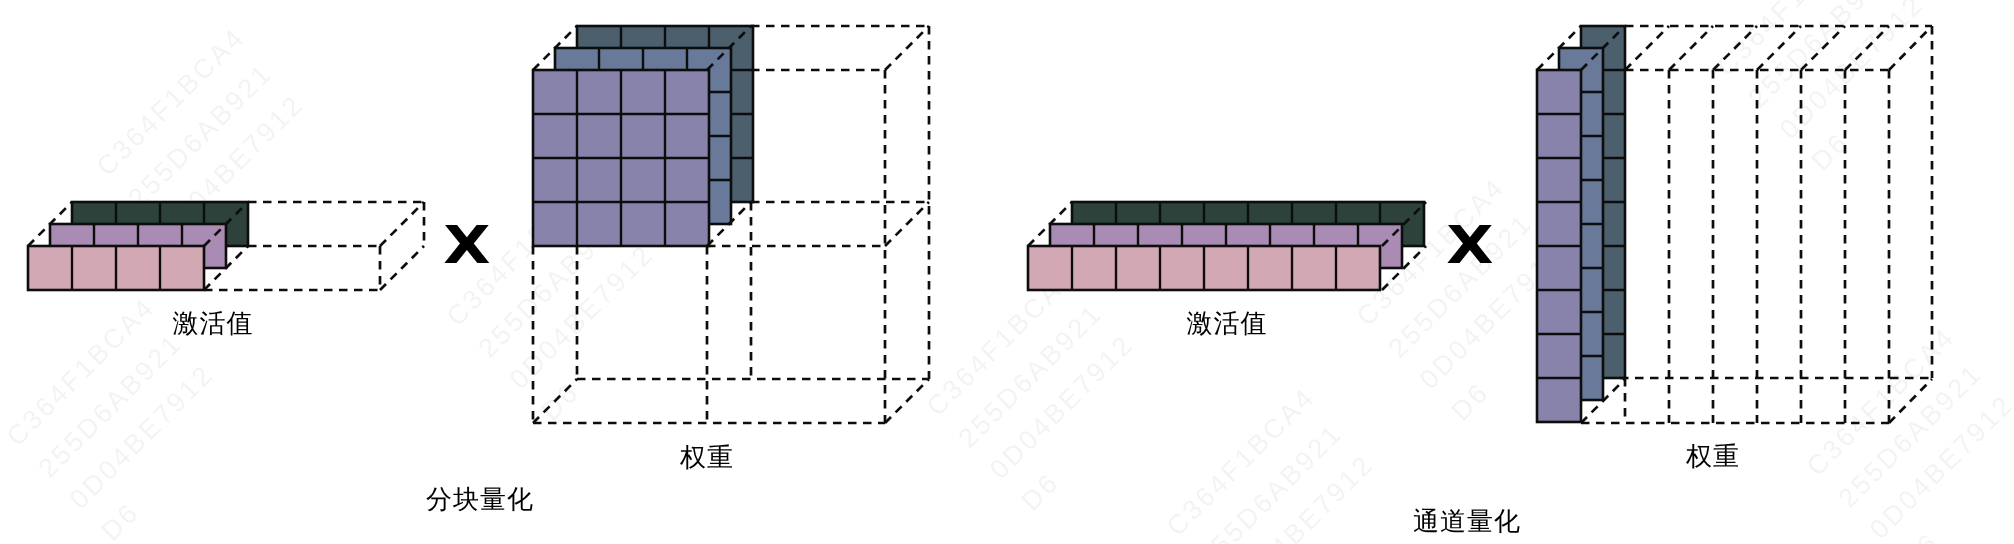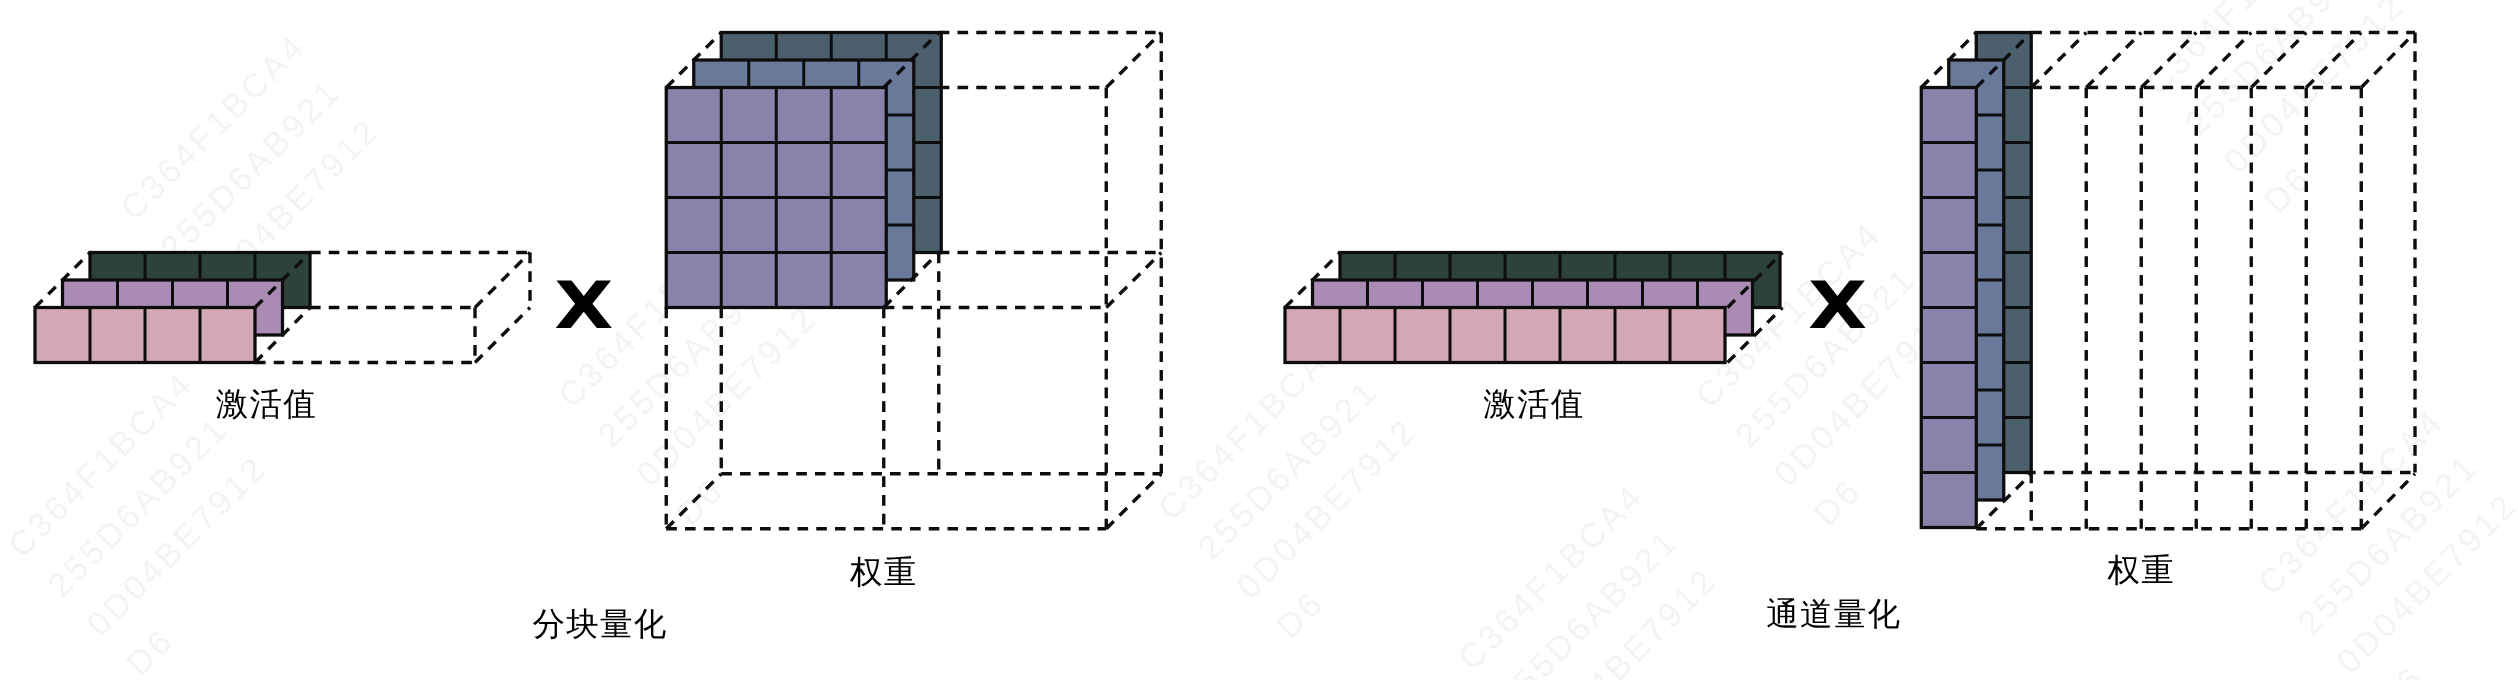--- a/index.html
+++ b/index.html
@@ -32,21 +32,21 @@
     position:absolute;z-index:3;
     transform:translateX(-50%) scaleX(1.18);
     color:#000;font-size:52px;font-weight:900;
     font-family:"DejaVu Sans","Liberation Sans",sans-serif;
   }
   .lbl-act-left  {left:213px; top:306px;}
   .lbl-wt-left   {left:707px; top:440px;}
   .lbl-title-left{left:480px; top:482px;}
   .lbl-act-right {left:1227px;top:306px;}
   .lbl-wt-right  {left:1713px;top:439px;}
-  .lbl-title-right{left:1467px;top:474px;}
+  .lbl-title-right{left:1467px;top:504px;}
   .x-left  {left:467px; top:215px;}
   .x-right {left:1470px;top:215px;}
 </style>
 </head>
 <body>
 
 <div class="stage">
   <div class="wm-layer" id="wm-layer">
       <div class="wm" style="left: 120px; top: 60px;">
         <div>C364F1BCA4</div>

